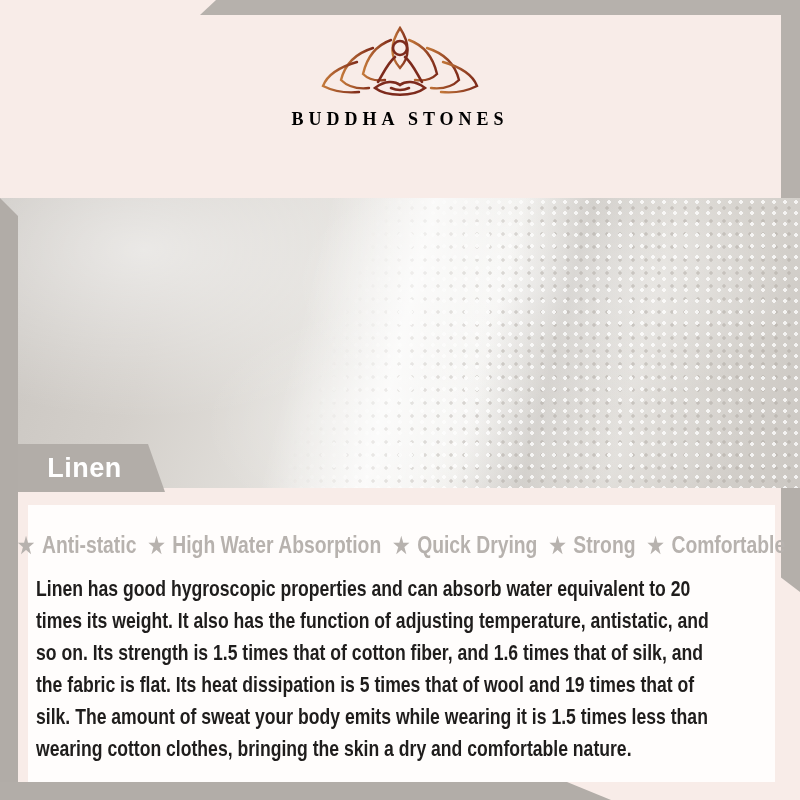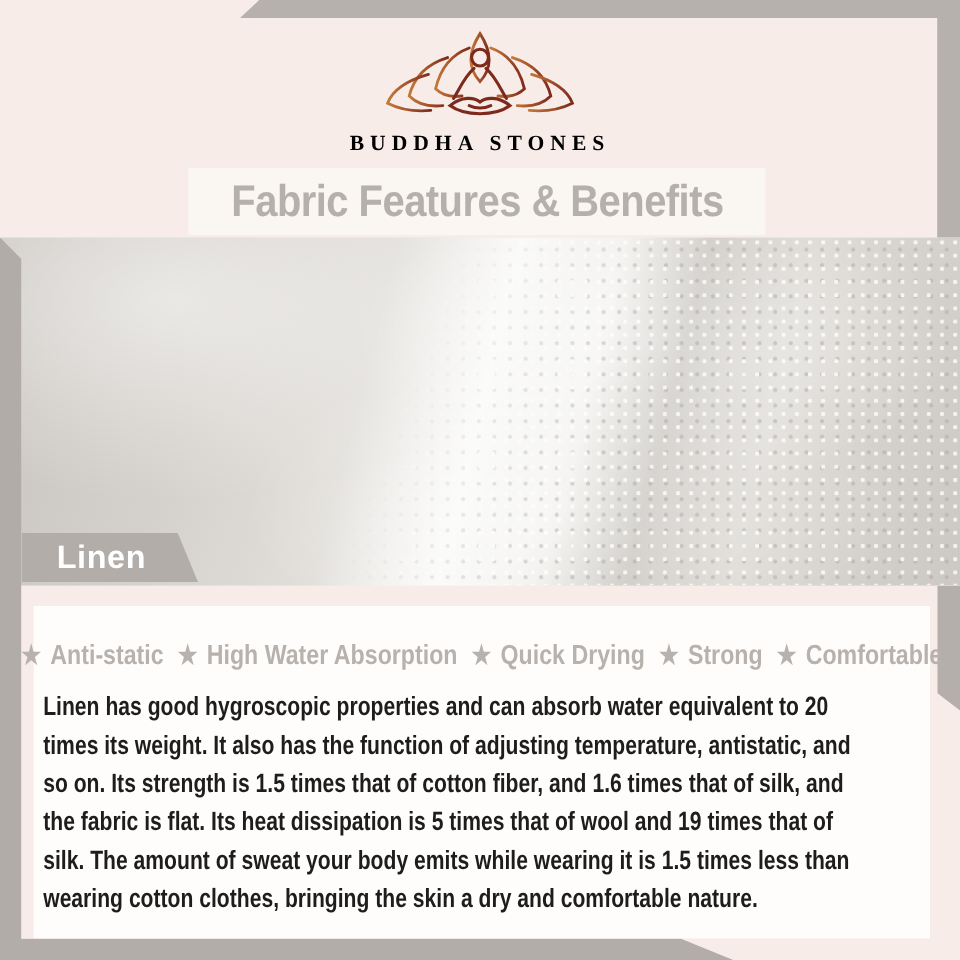--- a/index.html
+++ b/index.html
@@ -62,21 +62,21 @@
       radial-gradient(circle 2px at 4px 4px, rgba(255,255,255,0.9) 0 1.6px, rgba(0,0,0,0) 2px),
       radial-gradient(circle 2px at 9px 10px, rgba(170,164,157,0.55) 0 1.4px, rgba(0,0,0,0) 2px);
     background-size:11px 11px, 13px 13px;
     -webkit-mask-image:linear-gradient(110deg, rgba(0,0,0,0) 42%, #000 62%);
     mask-image:linear-gradient(110deg, rgba(0,0,0,0) 42%, #000 62%);
     opacity:0.85;
   }
 
   
   .fabric-banner{
-    position:absolute;left:18px;top:444px;width:147px;height:41px;z-index:6;
+    position:absolute;left:18px;top:444px;width:147px;height:48px;z-index:6;
     background:#b2ada8;
     clip-path:polygon(0 0,130px 0,100% 100%,0 100%);
     display:flex;align-items:center;justify-content:center;
   }
   .fabric-banner .fabric-label{
     font-size:27px;font-weight:bold;color:#ffffff;letter-spacing:0.5px;
     padding-right:14px;
   }
 
   
@@ -137,23 +137,20 @@
         <circle cx="105" cy="26" r="7"></circle>
         <path d="M100 35 C92 42 88 52 83 60"></path>
         <path d="M110 35 C118 42 122 52 127 60"></path>
         <path d="M80 66 C90 58 100 59 105 63 C110 59 120 58 130 66 C118 75 92 75 80 66 Z"></path>
         <path d="M96 66 Q105 70 114 66"></path>
       </g>
     </svg>
   </div>
   <div class="brand-name">BUDDHA STONES</div>
 
-  <div class="title-banner">
-    <div class="title">Fabric Features &amp; Benefits</div>
-  </div>
 
   <div class="photo"></div>
 
   <div class="fabric-banner">
     <span class="fabric-label">Linen</span>
   </div>
 
   <div class="panel">
     <div class="features-row">
       <span class="feature">

